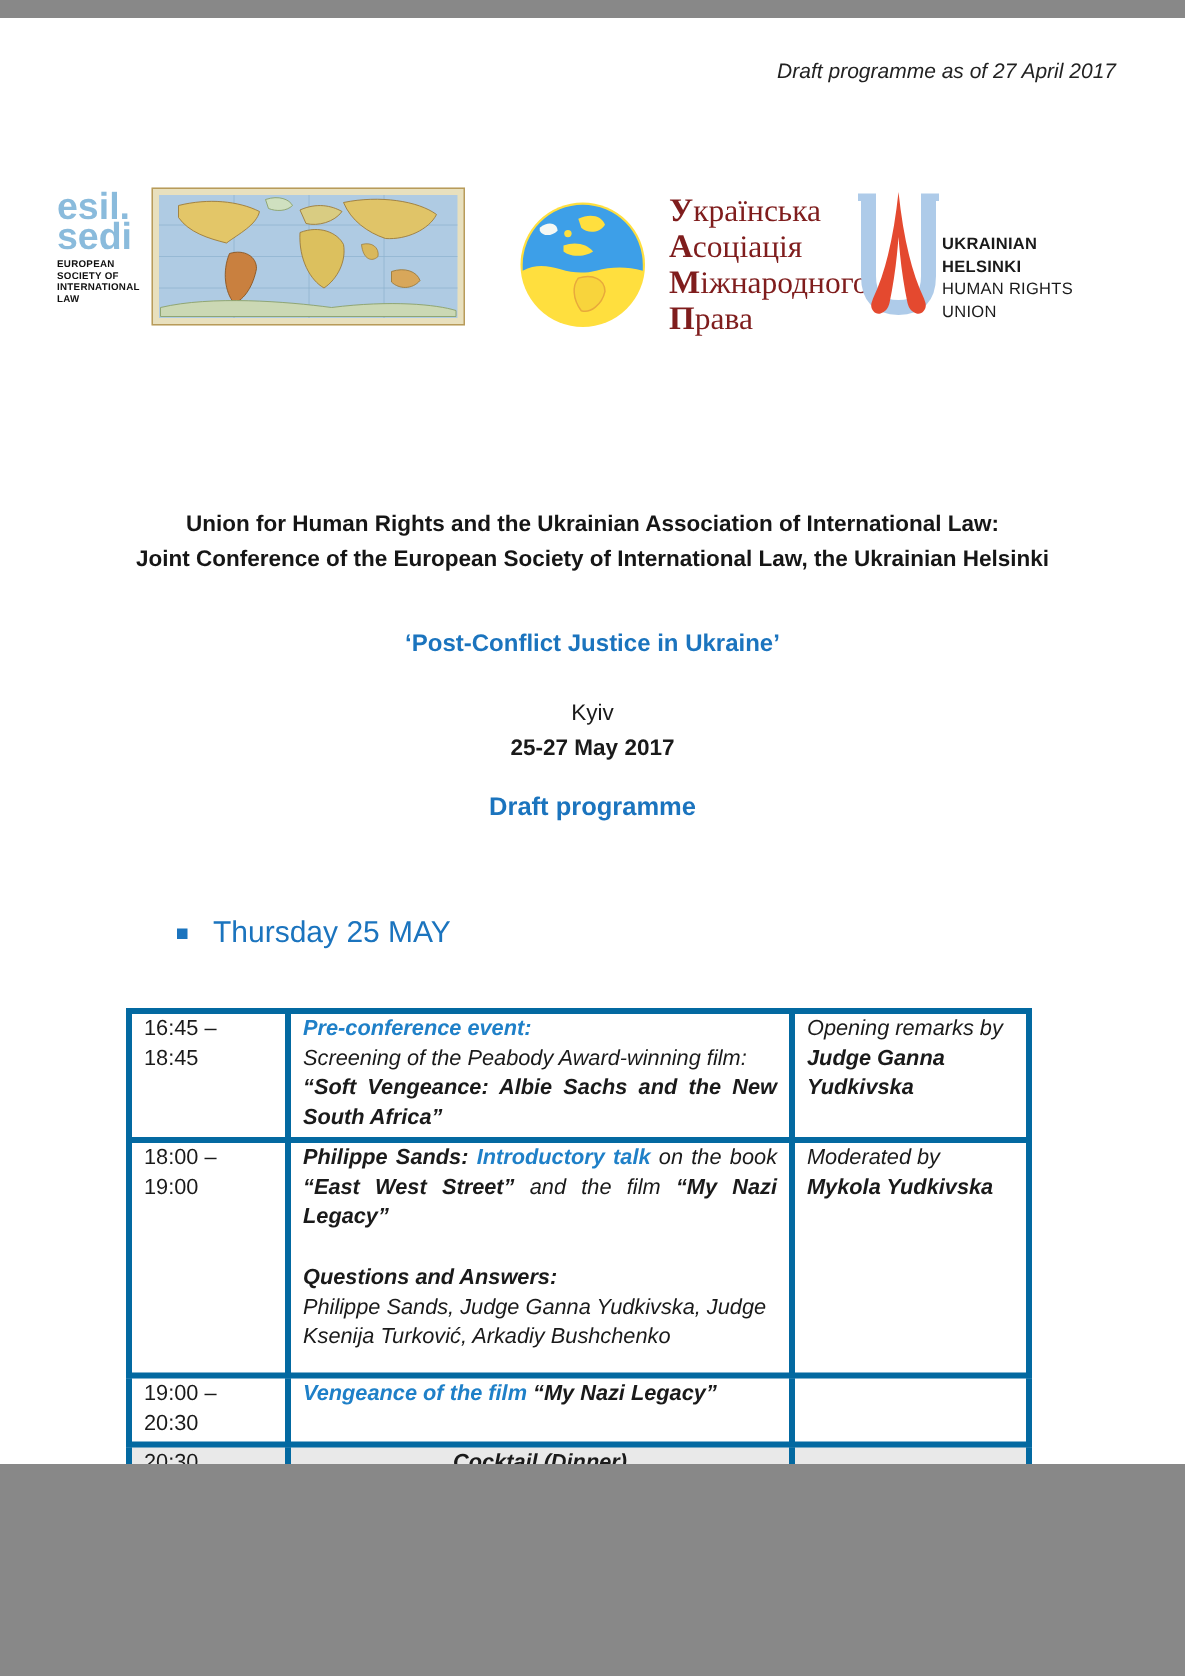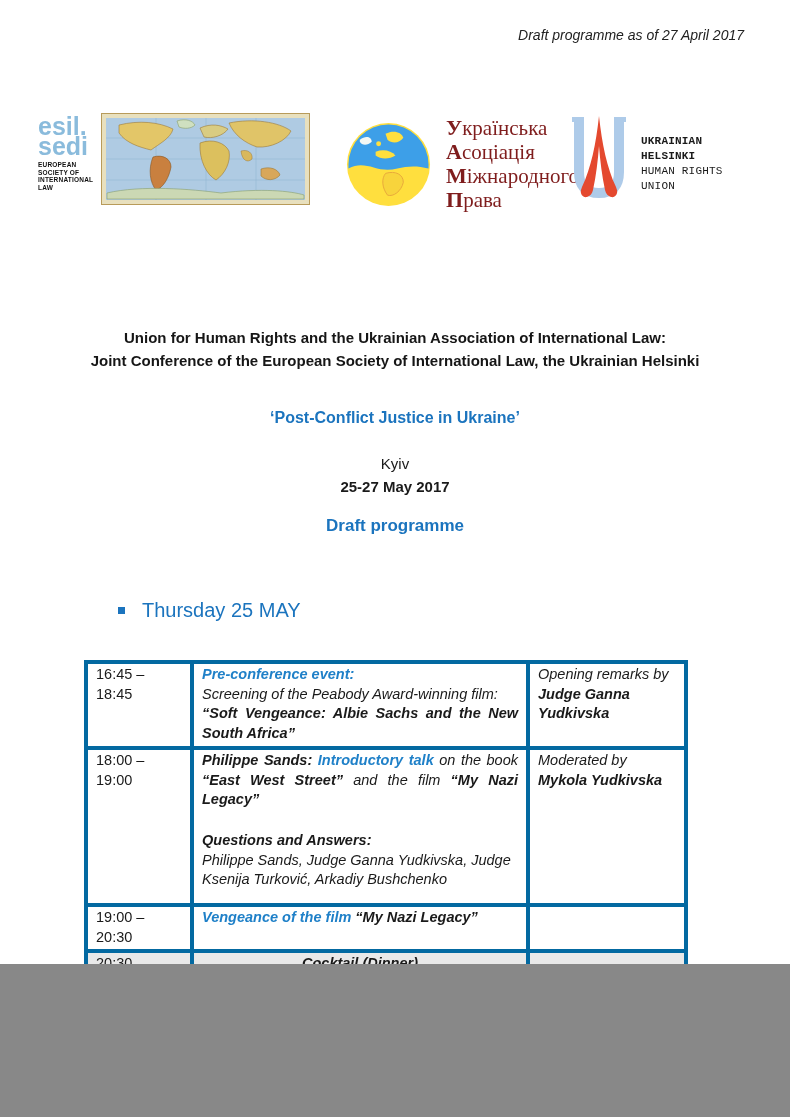--- a/index.html
+++ b/index.html
@@ -4,37 +4,37 @@
 <style>
   :root{
     --accent-blue:#1B74BE; --link-blue:#1F80C8; --row-gray:#E9E9E9;
     --esil-blue:#8ABBDC; --uhhru-blue:#AECBE9; --uhhru-red:#E4492F;
     --globe-blue:#3D9FE8; --globe-yellow:#FFDF3E;
   }
   *{box-sizing:border-box; margin:0; padding:0;}
   body{background:#888; font-family:"Liberation Sans", sans-serif;}
   .page{
     position:relative; width:790px; height:964px; background:#fff;
-    margin:0 auto; color:#1a1a1a; overflow:hidden;
+    margin:12px auto; color:#1a1a1a; overflow:hidden;
   }
   .header-note{
     position:absolute; top:27px; right:46px;
     font-style:italic; font-size:14px; color:#222;
   }
   
   .logo-esil{position:absolute; left:38px; top:116px; width:62px;}
   .esil-word{color:var(--esil-blue); font-weight:bold; font-size:25px; line-height:20px; letter-spacing:0;}
   .esil-sub{margin-top:5px; font-weight:bold; font-size:6.5px; line-height:7.5px; letter-spacing:.2px; color:#111;}
   .logo-map{position:absolute; left:101px; top:113px; width:209px; height:92px;}
   .logo-uail{position:absolute; left:346px; top:116px; display:flex; align-items:center; gap:15px;}
   .uail-text div{
     font-family:"Liberation Serif", serif; font-size:21px; line-height:24px; color:#7f1d1d;
   }
   .uail-text div::first-letter{font-weight:bold; font-size:22px;}
-  .logo-uhhru{position:absolute; left:570px; top:114px; display:flex; gap:13px; align-items:center;font-family:Liberation Mono, monospace;}
+  .logo-uhhru{position:absolute; left:570px; top:114px; display:flex; align-items:flex-end;}
   .uhhru-text{margin-top:9px; font-size:11px; line-height:15px; letter-spacing:.2px; color:#1a1a1a;}
   .uhhru-text .bold-line{font-weight:bold;}
   
   .center-abs{position:absolute; left:0; width:100%; text-align:center;}
   .joint{top:326px; font-weight:bold; font-size:15px; line-height:23px; color:#161616;}
   .joint span{display:block;}
   .conf{top:409px; font-weight:bold; font-size:16px; color:var(--accent-blue);}
   .city{top:455px; font-size:15px;}
   .dates{top:478px; font-weight:bold; font-size:15px;}
   .draft{top:516px; font-weight:bold; font-size:17px; color:var(--accent-blue);}

